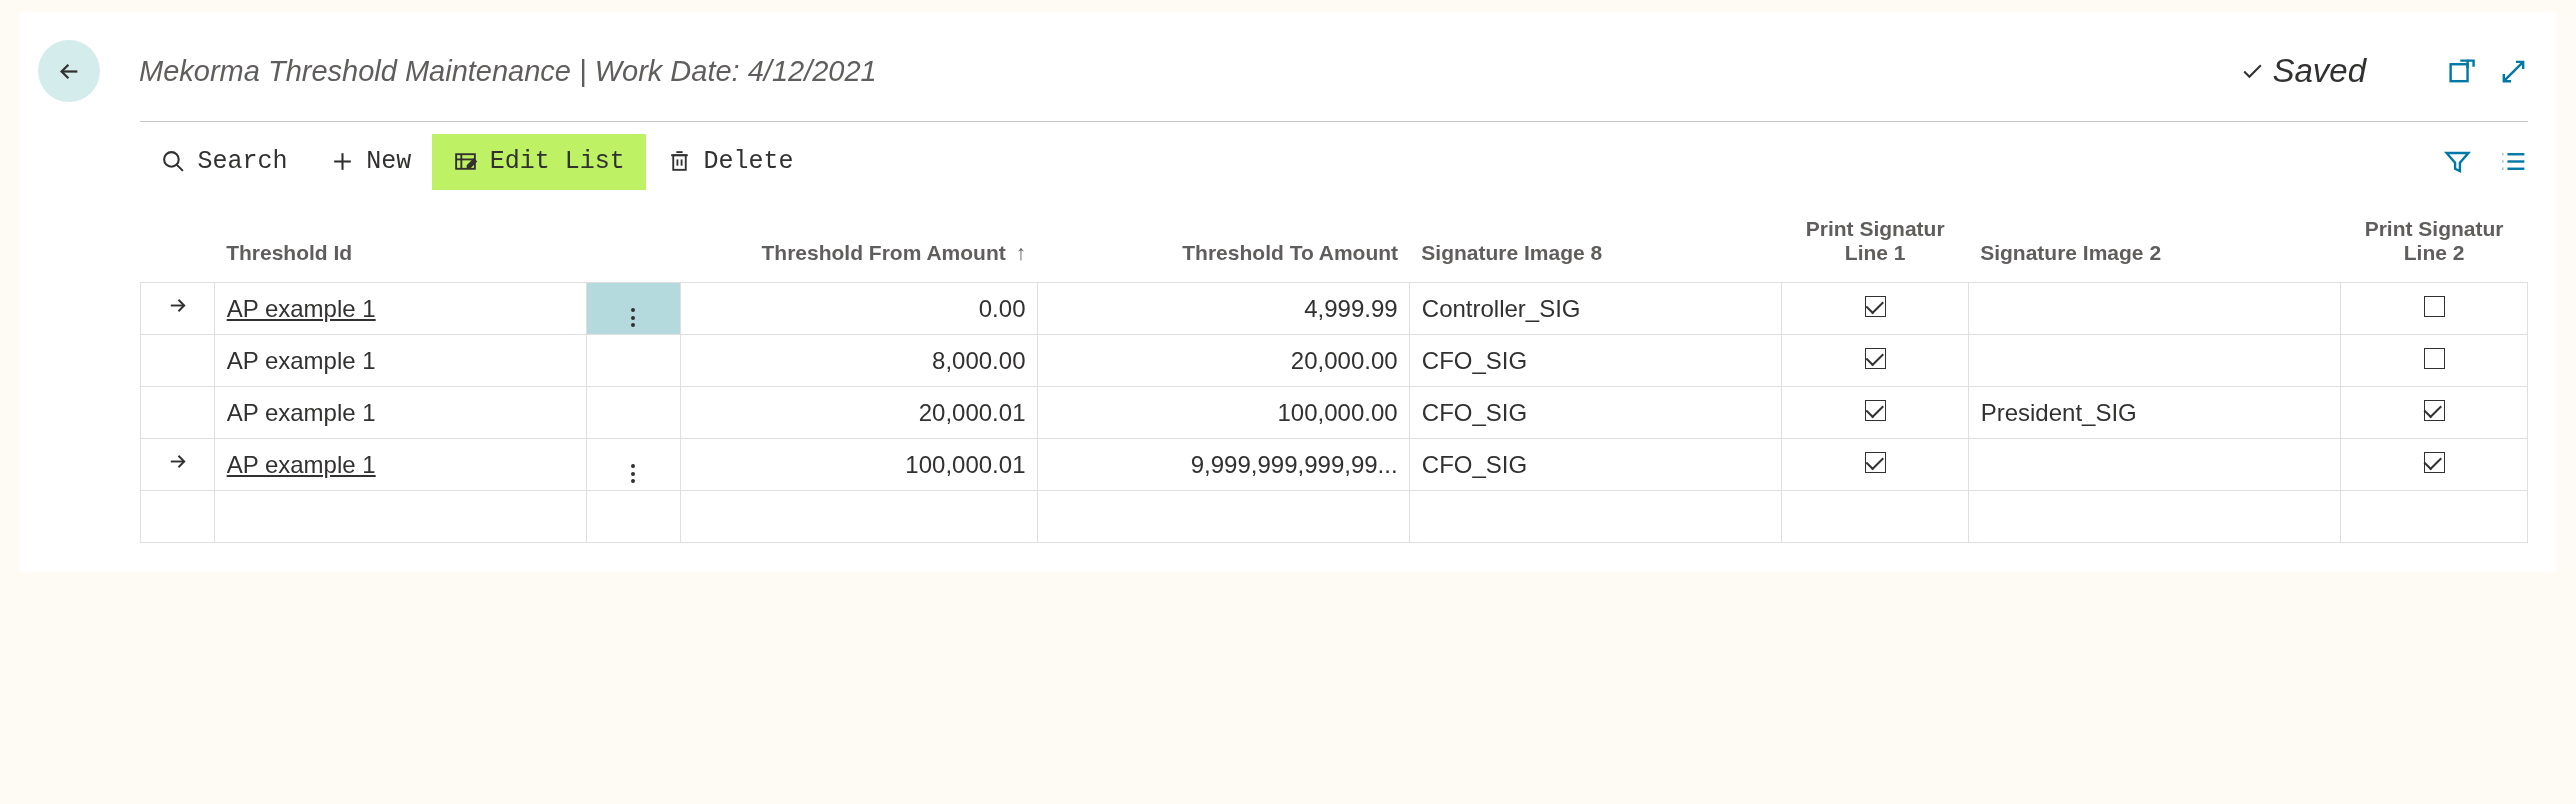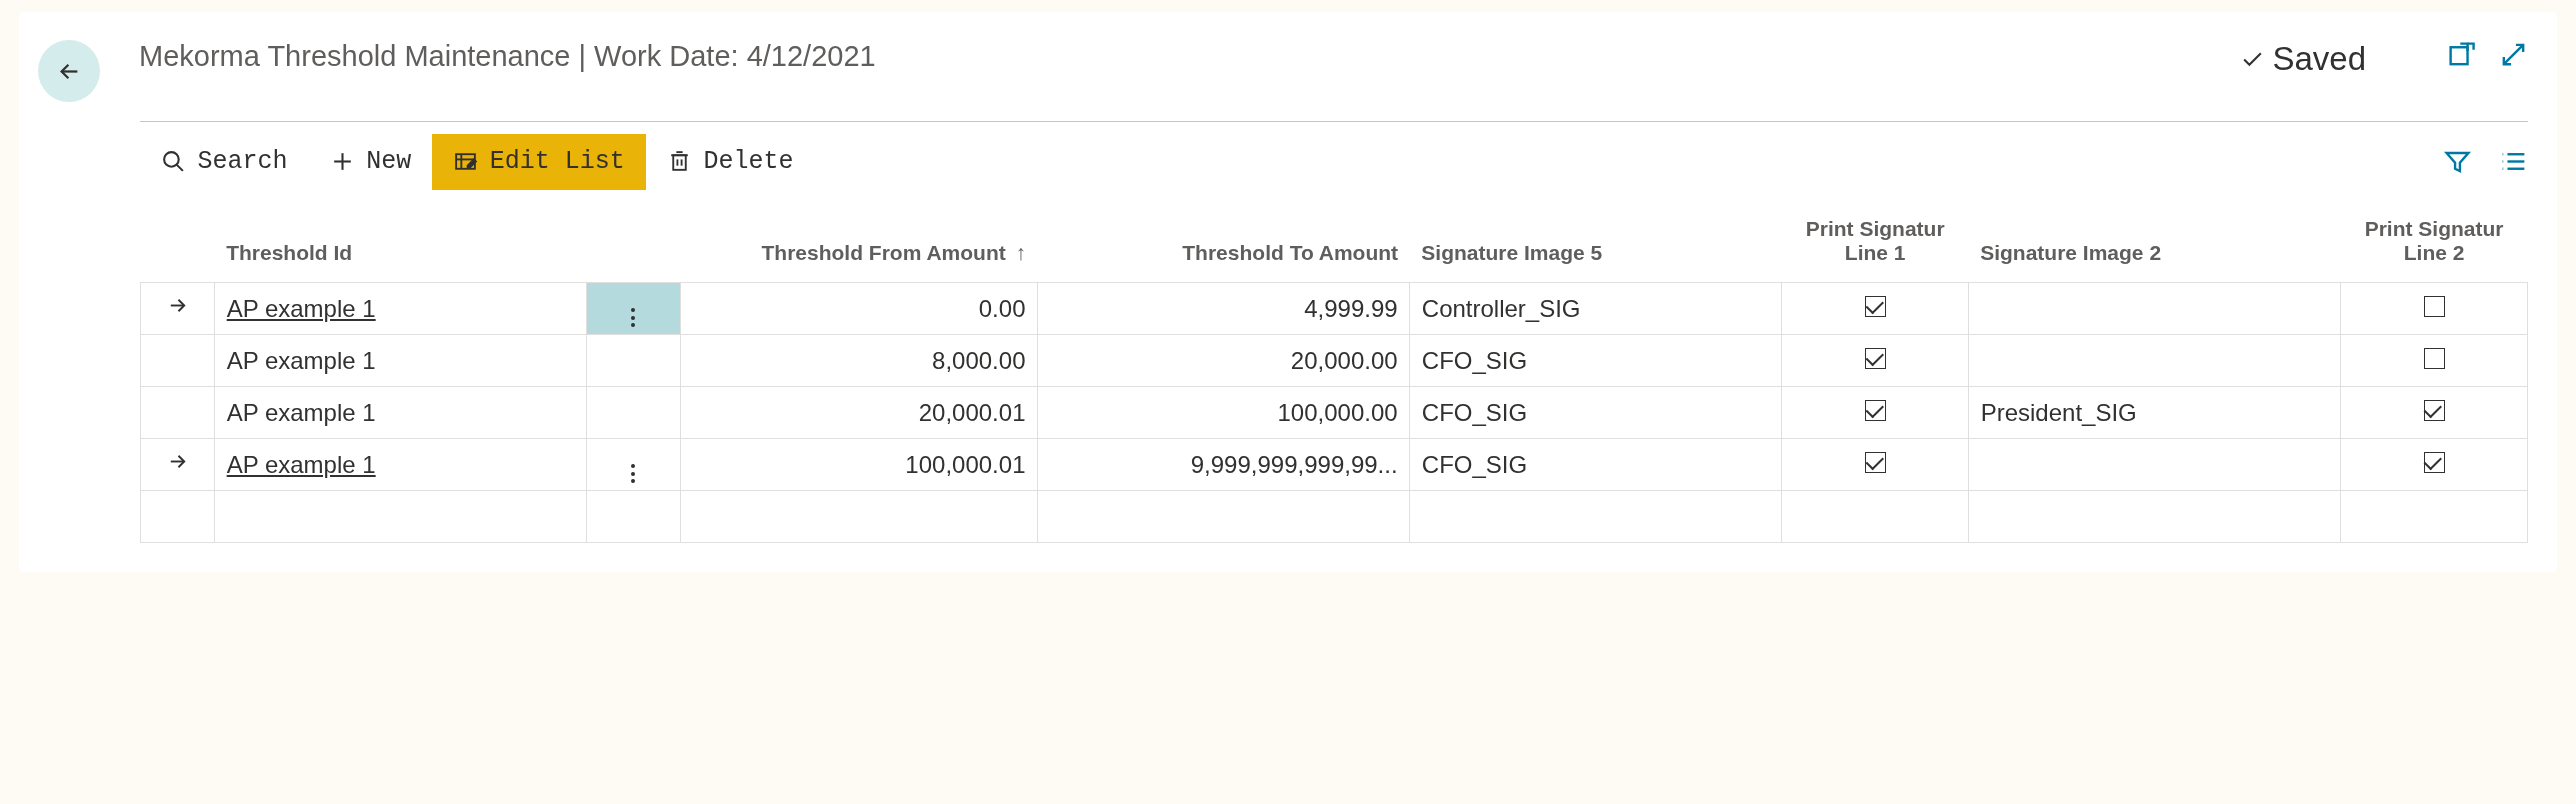--- a/index.html
+++ b/index.html
@@ -15,22 +15,23 @@
       padding: 11.6px 19px;
     }
     .container {
       background: #ffffff;
       border-radius: 3.9px;
       padding: 9.6px 29px 29px 0;
       position: relative;
     }
     .header-row {
       display: flex;
-      align-items: flex-start;
+      align-items: center;
       padding: 19px 0 19px 19px;
+      font-style: italic;
     }
     .back-circle {
       width: 62px;
       height: 62px;
       border-radius: 50%;
       background: #d4ecec;
       display: flex;
       align-items: center;
       justify-content: center;
       flex-shrink: 0;
@@ -85,21 +86,21 @@
     .toolbar-item {
       display: flex;
       align-items: center;
       padding: 13.5px 21px;
       cursor: pointer;
       font-size: 25px;
       color: #323130;
       font-family: Liberation Mono, monospace;
     }
     .toolbar-item.active {
-      background: #eab308;
+      background: #bef264;
     }
     .toolbar-item svg {
       width: 25px;
       height: 25px;
       margin-right: 11.6px;
     }
     .toolbar-spacer {
       flex: 1;
     }
     .toolbar-right-icon {
@@ -293,21 +294,21 @@
       <thead>
         <tr>
           <th style="width:46px"></th>
           <th>Threshold Id</th>
           <th style="width:58px"></th>
           <th class="num">
             <span>Threshold From Amount</span>
             <span class="sort-arrow">↑</span>
           </th>
           <th class="num">Threshold To Amount</th>
-          <th>Signature Image 5</th>
+          <th>Signature Image 8</th>
           <th class="center" style="width:116px">Print Signatur Line 1</th>
           <th>Signature Image 2</th>
           <th class="center" style="width:116px">Print Signatur Line 2</th>
         </tr>
       </thead>
       <tbody id="tbody">
       <tr>
             <td class="arrowcell"><svg viewBox="0 0 24 24" fill="none" stroke-width="2" stroke="#323130">
                 <path d="M5 12H19"></path>
                 <path d="M13 6L19 12L13 18"></path>

